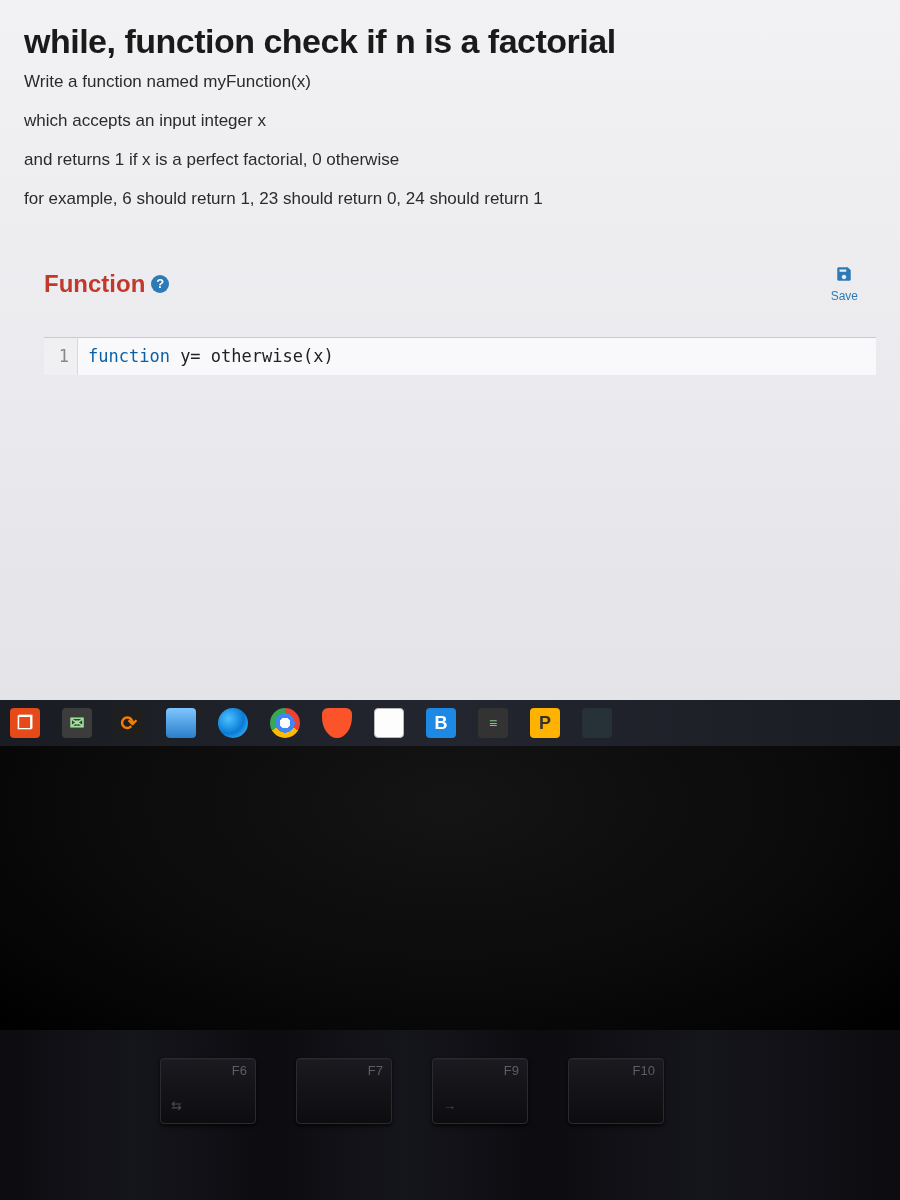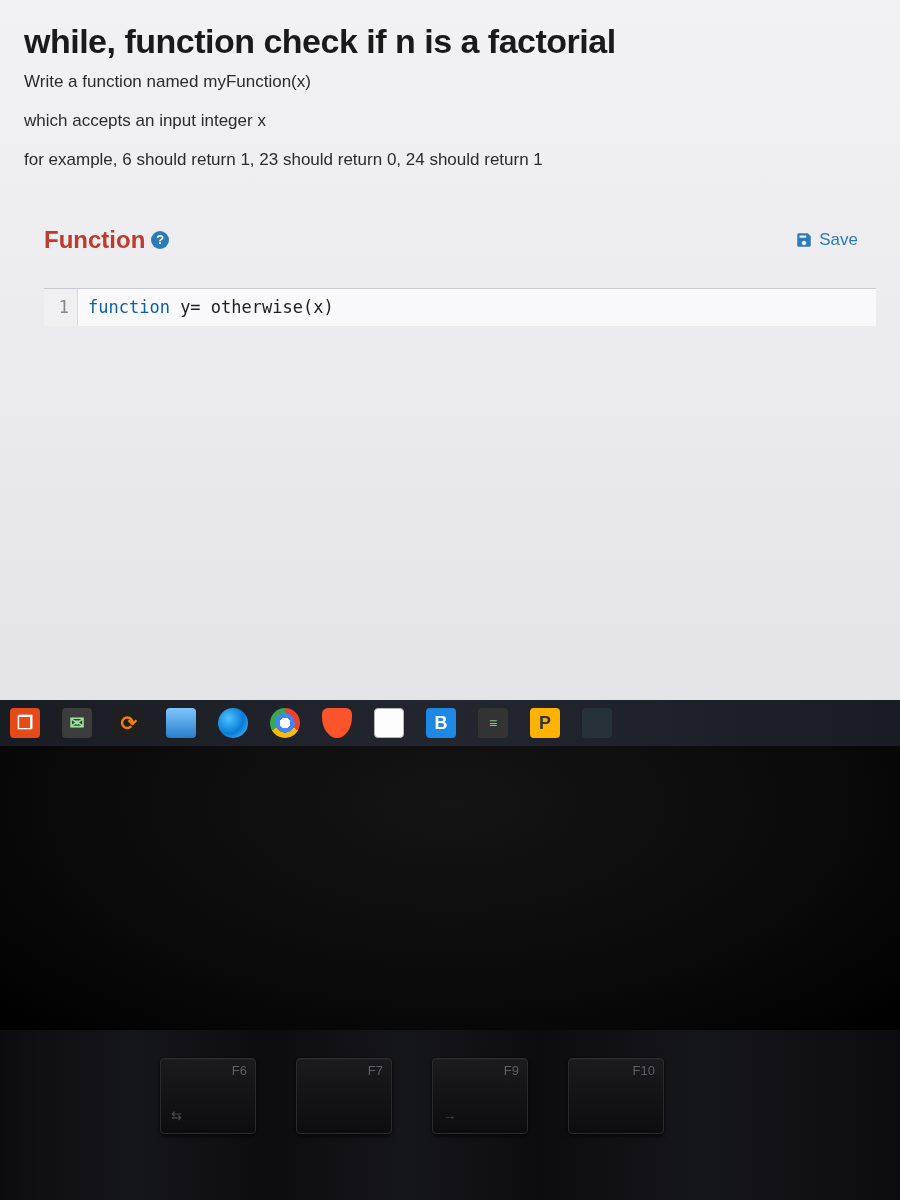--- a/index.html
+++ b/index.html
@@ -64,23 +64,24 @@
     font-size: 13px;
     font-weight: 700;
     font-family: Arial, sans-serif;
   }
 
   .save-btn {
     display: flex;
     align-items: center;
     gap: 6px;
     color: #2c7bb6;
-    font-size: 17px;
+    font-size: 12px;
     cursor: pointer;
     user-select: none;
+    flex-direction: column;
   }
   .save-btn svg { width: 18px; height: 18px; }
 
   
   .editor {
     margin-top: 34px;
     margin-left: 20px;
     margin-right: 0;
     border-top: 1px solid #c9c9cf;
     background: #f9f9fb;
@@ -149,21 +150,21 @@
   .keyboard {
     height: 170px;
     background: linear-gradient(90deg, #0c0c10 0%, #15151c 15%, #0c0c10 30%, #15151c 45%, #0c0c10 60%, #15151c 78%, #0c0c10 100%);
     display: flex;
     align-items: flex-start;
     gap: 40px;
     padding: 28px 30px 0 160px;
   }
   .key {
     width: 96px;
-    height: 76px;
+    height: 66px;
     background: linear-gradient(180deg,#1a1a1f 0%, #0d0d10 100%);
     border: 1px solid #2a2a30;
     border-radius: 4px;
     box-shadow: 0 2px 4px rgba(0,0,0,.7), inset 0 1px 0 rgba(255,255,255,.03);
     position: relative;
     color: #5b5d66;
     font-size: 12px;
   }
   .key .label {
     position: absolute;
@@ -183,20 +184,21 @@
 </head>
 <body>
 
 <div class="content-area">
 
   <h1 class="title">while, function check if n is a factorial</h1>
 
   <div class="desc-block">
     <p>Write a function named myFunction(x)</p>
     <p>which accepts an input integer x</p>
+    <p>and returns 1 if x is a perfect factorial, 0 otherwise</p>
     <p>for example, 6 should return 1, 23 should return 0, 24 should return 1</p>
   </div>
 
   <div class="section-row">
     <div class="section-label">
       <span>Function</span>
       <span class="help-badge">?</span>
     </div>
     <div class="save-btn">
       <svg viewBox="0 0 24 24">

